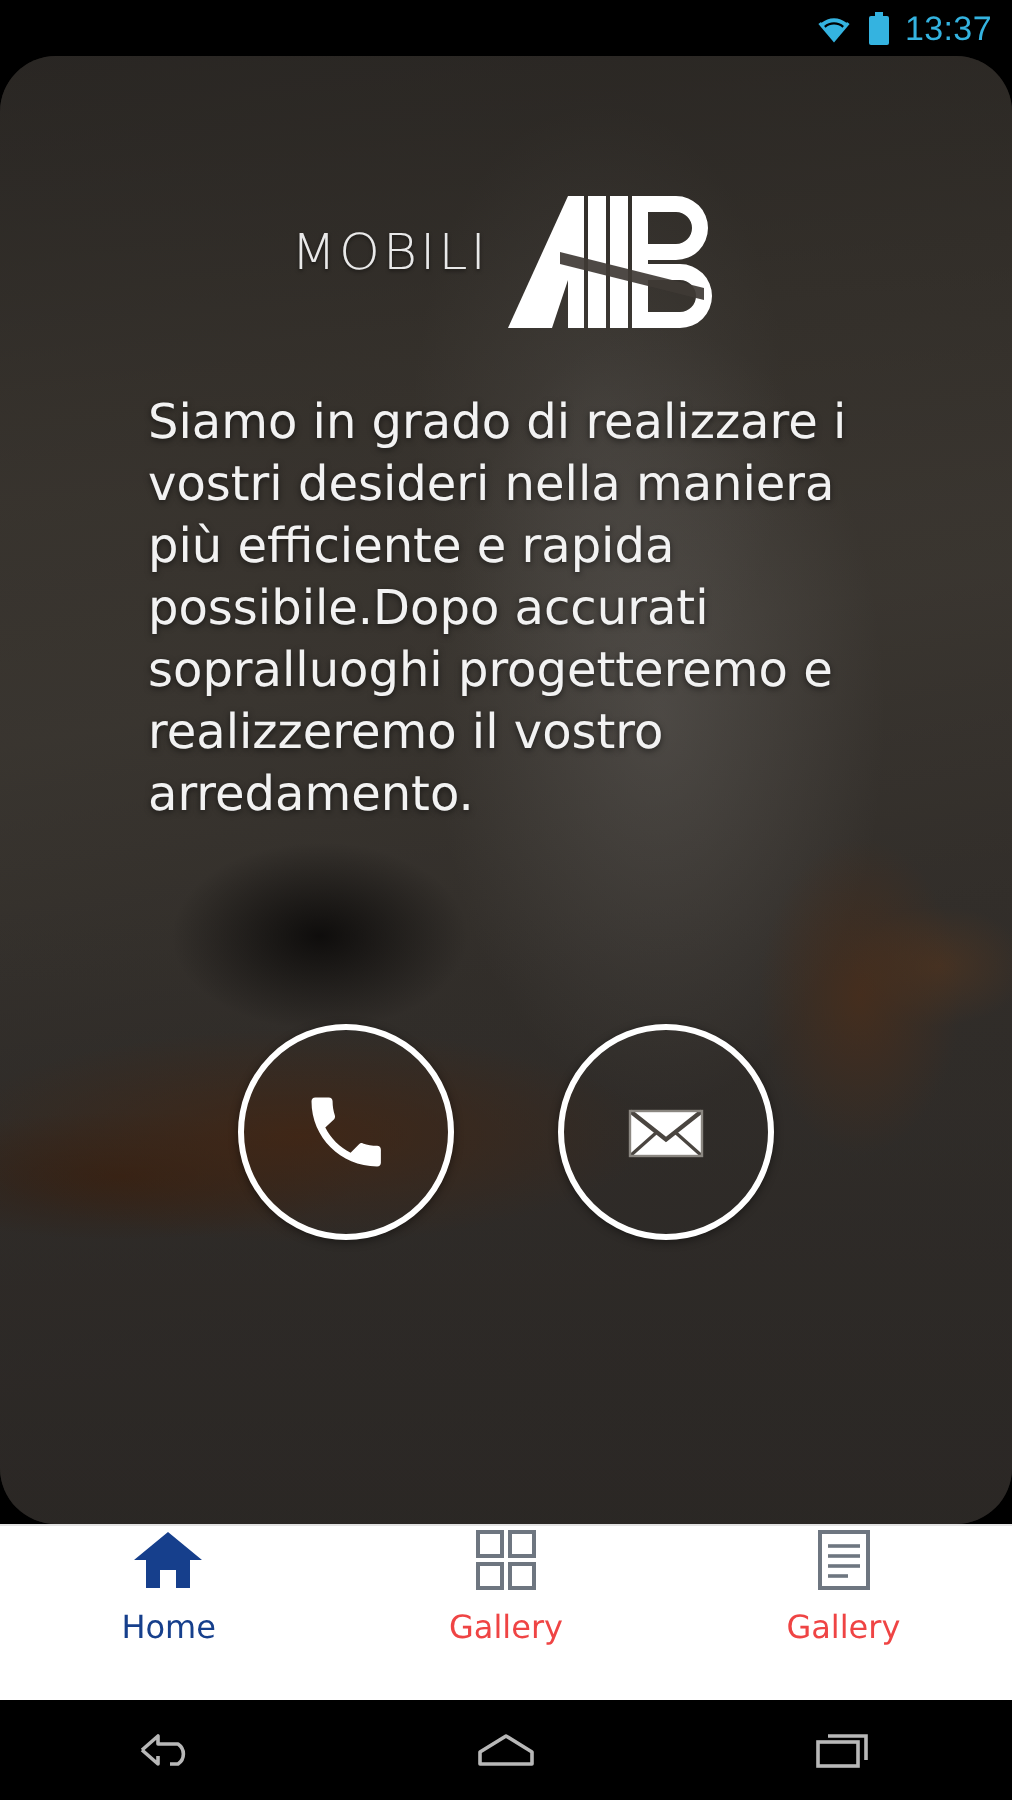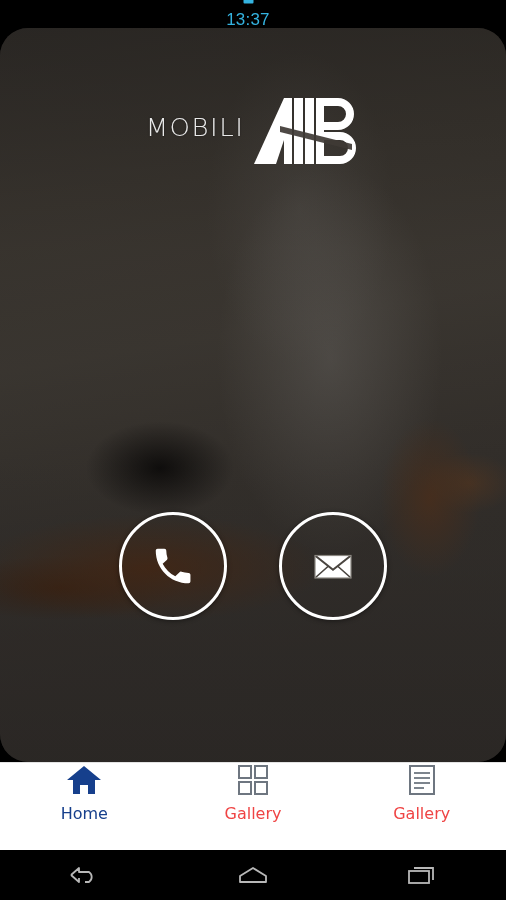--- a/index.html
+++ b/index.html
@@ -16,21 +16,20 @@
   }
 
   
   .statusbar {
     position:absolute; top:0; left:0;
     width:506px; height:28px;
     background:#000;
     display:flex; align-items:center; justify-content:flex-end;
     padding-right:10px;
     gap:7px;
-    flex-direction:column;
   }
   .st-icon { display:flex; align-items:center; }
   .st-time {
     color:#34b3e0;
     font-size:17px;
     letter-spacing:.2px;
     line-height:1;
     font-family:"Liberation Sans", sans-serif;
   }
 
@@ -187,20 +186,21 @@
 
           <path d="M76 2 L98 2 A16 16 0 0 1 98 34 L76 34 L76 26 L98 26 A8 8 0 0 0 98 10 L76 10 Z" fill="#ffffff"></path>
           <path d="M76 36 L100 36 A16 16 0 0 1 100 68 L76 68 L76 60 L100 60 A8 8 0 0 0 100 44 L76 44 Z" fill="#ffffff"></path>
           <rect x="76" y="2" width="8" height="66" fill="#ffffff"></rect>
 
           <path d="M40 30 L112 48 L112 54 L40 36 Z" fill="#3f3a35" opacity=".92"></path>
         </svg>
       </div>
     </div>
 
+    <p class="blurb">Siamo in grado di realizzare i vostri desideri nella maniera più efficiente e rapida possibile.Dopo accurati sopralluoghi progetteremo e realizzeremo il vostro arredamento.</p>
 
     <div class="circles">
       <div class="circle-btn">
         <span>
           <svg width="46" height="46" viewBox="0 0 24 24">
             <path d="M6.6 10.8c1.4 2.8 3.8 5.2 6.6 6.6l2.2-2.2c.3-.3.7-.4 1-.2 1.2.4 2.4.6 3.7.6.6 0 1 .4 1 1V20c0 .6-.4 1-1 1C10.6 21 3 13.4 3 4c0-.6.4-1 1-1h3.5c.6 0 1 .4 1 1 0 1.3.2 2.5.6 3.7.1.3 0 .7-.2 1l-2.3 2.1z" fill="#ffffff"></path>
           </svg>
         </span>
       </div>
       <div class="circle-btn">

